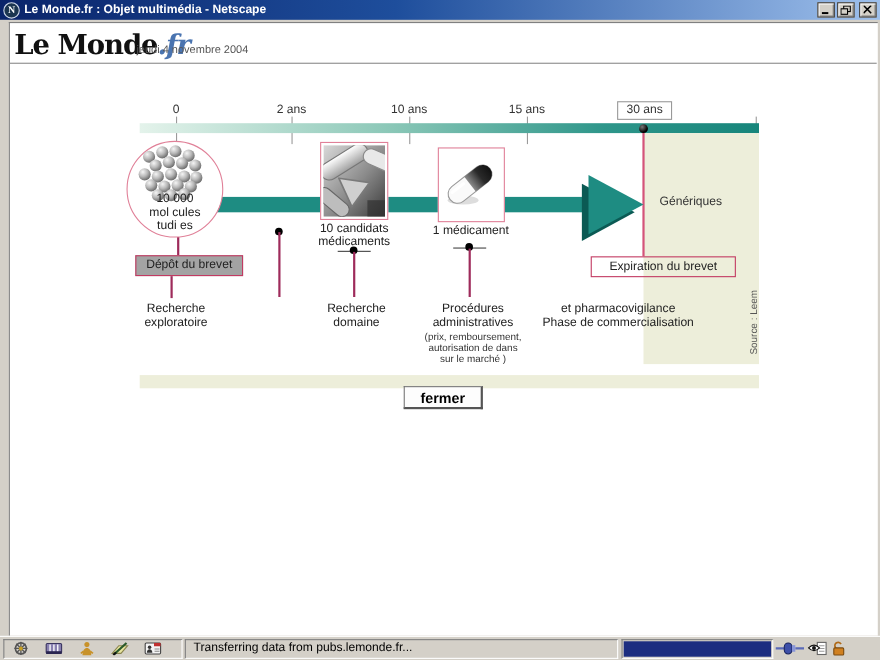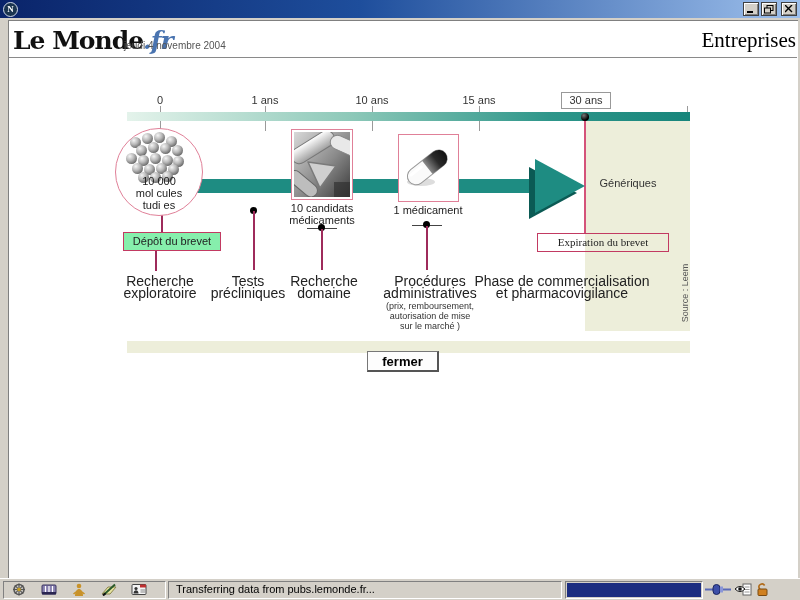--- a/index.html
+++ b/index.html
@@ -57,23 +57,23 @@
   .ball{position:absolute;width:11px;height:11px;border-radius:50%;
     background:radial-gradient(circle at 35% 30%,#f5f5f5 0%,#b8b8b8 40%,#666 78%,#4a4a4a 100%);}
 
   .photobox{position:absolute;border:1px solid #E08098;background:#fff;z-index:2;}
   .pillbox{left:291px;top:129px;width:62px;height:71px;padding:2px;box-sizing:border-box;}
   .capbox{left:398px;top:134px;width:59px;height:66px;}
 
   .stage-label{position:absolute;text-align:center;font-size:11px;line-height:11.5px;color:#222;}
   .small-note{position:absolute;text-align:center;font-size:9px;line-height:10px;color:#333;}
   .redbox{position:absolute;border:1.5px solid #C23A62;font-size:11px;text-align:center;color:#222;z-index:3;}
-  .depot{left:123px;top:232px;width:96px;height:17px;line-height:17px;background:#86efac;}
-  .expir{left:537px;top:233px;width:130px;height:17px;line-height:17px;background:transparent;font-family:Liberation Serif, serif;}
-  .phase{position:absolute;text-align:center;font-size:14px;line-height:11.5px;color:#222;}
+  .depot{left:123px;top:232px;width:96px;height:17px;line-height:17px;background:#a3a3a3;}
+  .expir{left:537px;top:233px;width:130px;height:17px;line-height:17px;background:transparent;}
+  .phase{position:absolute;text-align:center;font-size:11px;line-height:11.5px;color:#222;}
   .generiques{position:absolute;left:578px;top:177px;width:100px;text-align:center;font-size:11px;color:#333;}
   .source{position:absolute;left:655px;top:288px;width:60px;height:10px;text-align:center;
     transform:rotate(-90deg);font-size:9px;color:#555;white-space:nowrap;}
 
   .fermer{position:absolute;left:367px;top:351px;width:72px;height:21px;background:#fdfdfd;
     border:1px solid #777;border-right:2px solid #555;border-bottom:2px solid #555;
     font-family:"Liberation Sans",sans-serif;font-weight:bold;font-size:13px;color:#000;text-align:center;padding:0;}
 
   
   .statusbar{position:absolute;left:0;top:578px;width:800px;height:22px;background:#D4D0C8;border-top:1px solid #fff;padding-left:32px;}
@@ -87,20 +87,21 @@
   .ricon{position:absolute;top:3px;}
   .grip{position:absolute;right:1px;top:5px;}
 </style>
 </head>
 <body>
 
 <div class="screen">
 
   <div class="titlebar">
     <span class="ns-badge">N</span>
+    <span class="title-text">Le Monde.fr : Objet multimédia - Netscape</span>
     <span class="winbtns">
       <button class="tbtn">
         <svg width="8" height="8">
             <rect x="0" y="6" width="6" height="2" fill="#000"></rect>
           </svg>
       </button>
       <button class="tbtn">
         <svg width="10" height="9">
           <rect x="3" y="0.5" width="6" height="5" fill="none" stroke="#000"></rect>
           <rect x="0.5" y="3" width="6" height="5" fill="#D4D0C8" stroke="#000"></rect>
@@ -111,26 +112,25 @@
             <path d="M0,0 L7,7 M7,0 L0,7" stroke="#000" stroke-width="1.4"></path>
           </svg>
       </button>
     </span>
   </div>
 
   <div class="client"></div>
 
   <div class="logo"><span>Le Monde</span><span class="fr">.fr</span></div>
   <div class="date">jeudi 4 novembre 2004</div>
-  <div class="section">Entreprises</div>
   <div class="hdr-rule"></div>
 
 
   <div class="tl" style="left:160px">0</div>
-  <div class="tl" style="left:265px">1 ans</div>
+  <div class="tl" style="left:265px">2 ans</div>
   <div class="tl" style="left:372px">10 ans</div>
   <div class="tl" style="left:479px">15 ans</div>
   <div class="t20box">30 ans</div>
 
   <div class="tick" style="left:160px"></div>
   <div class="tick" style="left:265px"></div>
   <div class="tick" style="left:372px"></div>
   <div class="tick" style="left:479px"></div>
   <div class="tick" style="left:687px"></div>
   <div class="tbar"></div>
@@ -240,40 +240,36 @@
   <div class="mline" style="left:321px;top:229px;height:41px"></div>
   <div class="mline" style="left:426px;top:226px;height:44px"></div>
 
   <div class="redbox depot">Dépôt du brevet</div>
   <div class="redbox expir">Expiration du brevet</div>
 
   <div class="phase" style="left:110px;top:276px;width:100px">
     <div>Recherche</div>
     <div>exploratoire</div>
   </div>
-  <div class="phase" style="left:198px;top:276px;width:100px">
-    <div>Tests</div>
-    <div>précliniques</div>
-  </div>
   <div class="phase" style="left:274px;top:276px;width:100px">
     <div>Recherche</div>
     <div>domaine</div>
   </div>
   <div class="phase" style="left:380px;top:276px;width:100px">
     <div>Procédures</div>
     <div>administratives</div>
   </div>
   <div class="small-note" style="left:375px;top:301px;width:110px">
     <div>(prix, remboursement,</div>
-    <div>autorisation de mise</div>
+    <div>autorisation de dans</div>
     <div>sur le marché )</div>
   </div>
   <div class="phase" style="left:462px;top:276px;width:200px">
+    <div>et pharmacovigilance</div>
     <div>Phase de commercialisation</div>
-    <div>et pharmacovigilance</div>
   </div>
 
   <div class="generiques">Génériques</div>
   <div class="source">Source : Leem</div>
 
   <div class="ybar"></div>
   <button class="fermer">fermer</button>
 
   <div class="statusbar">
     <div class="sunken icons-panel">

